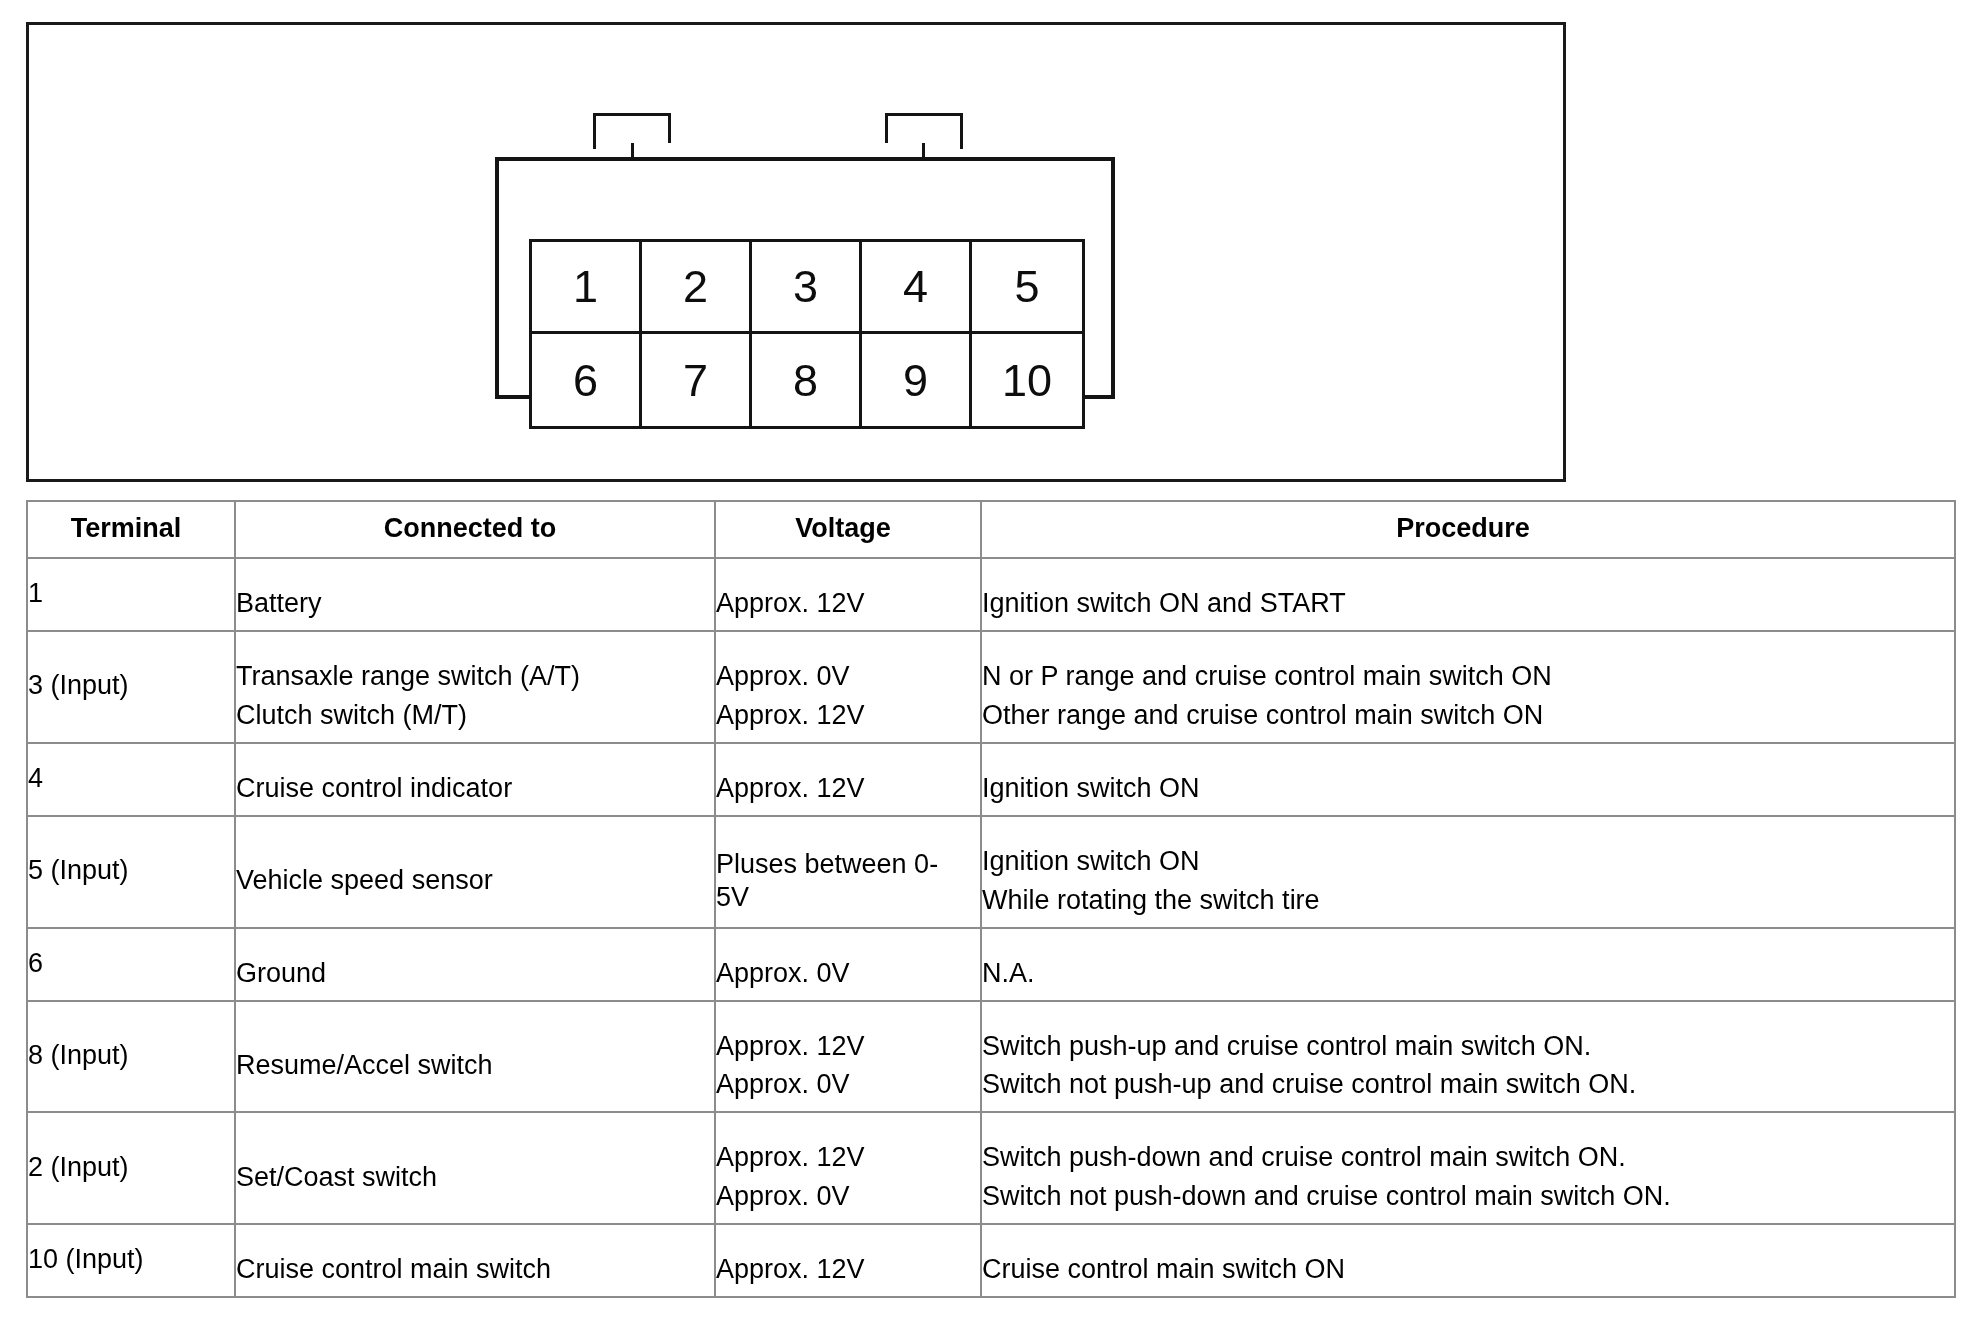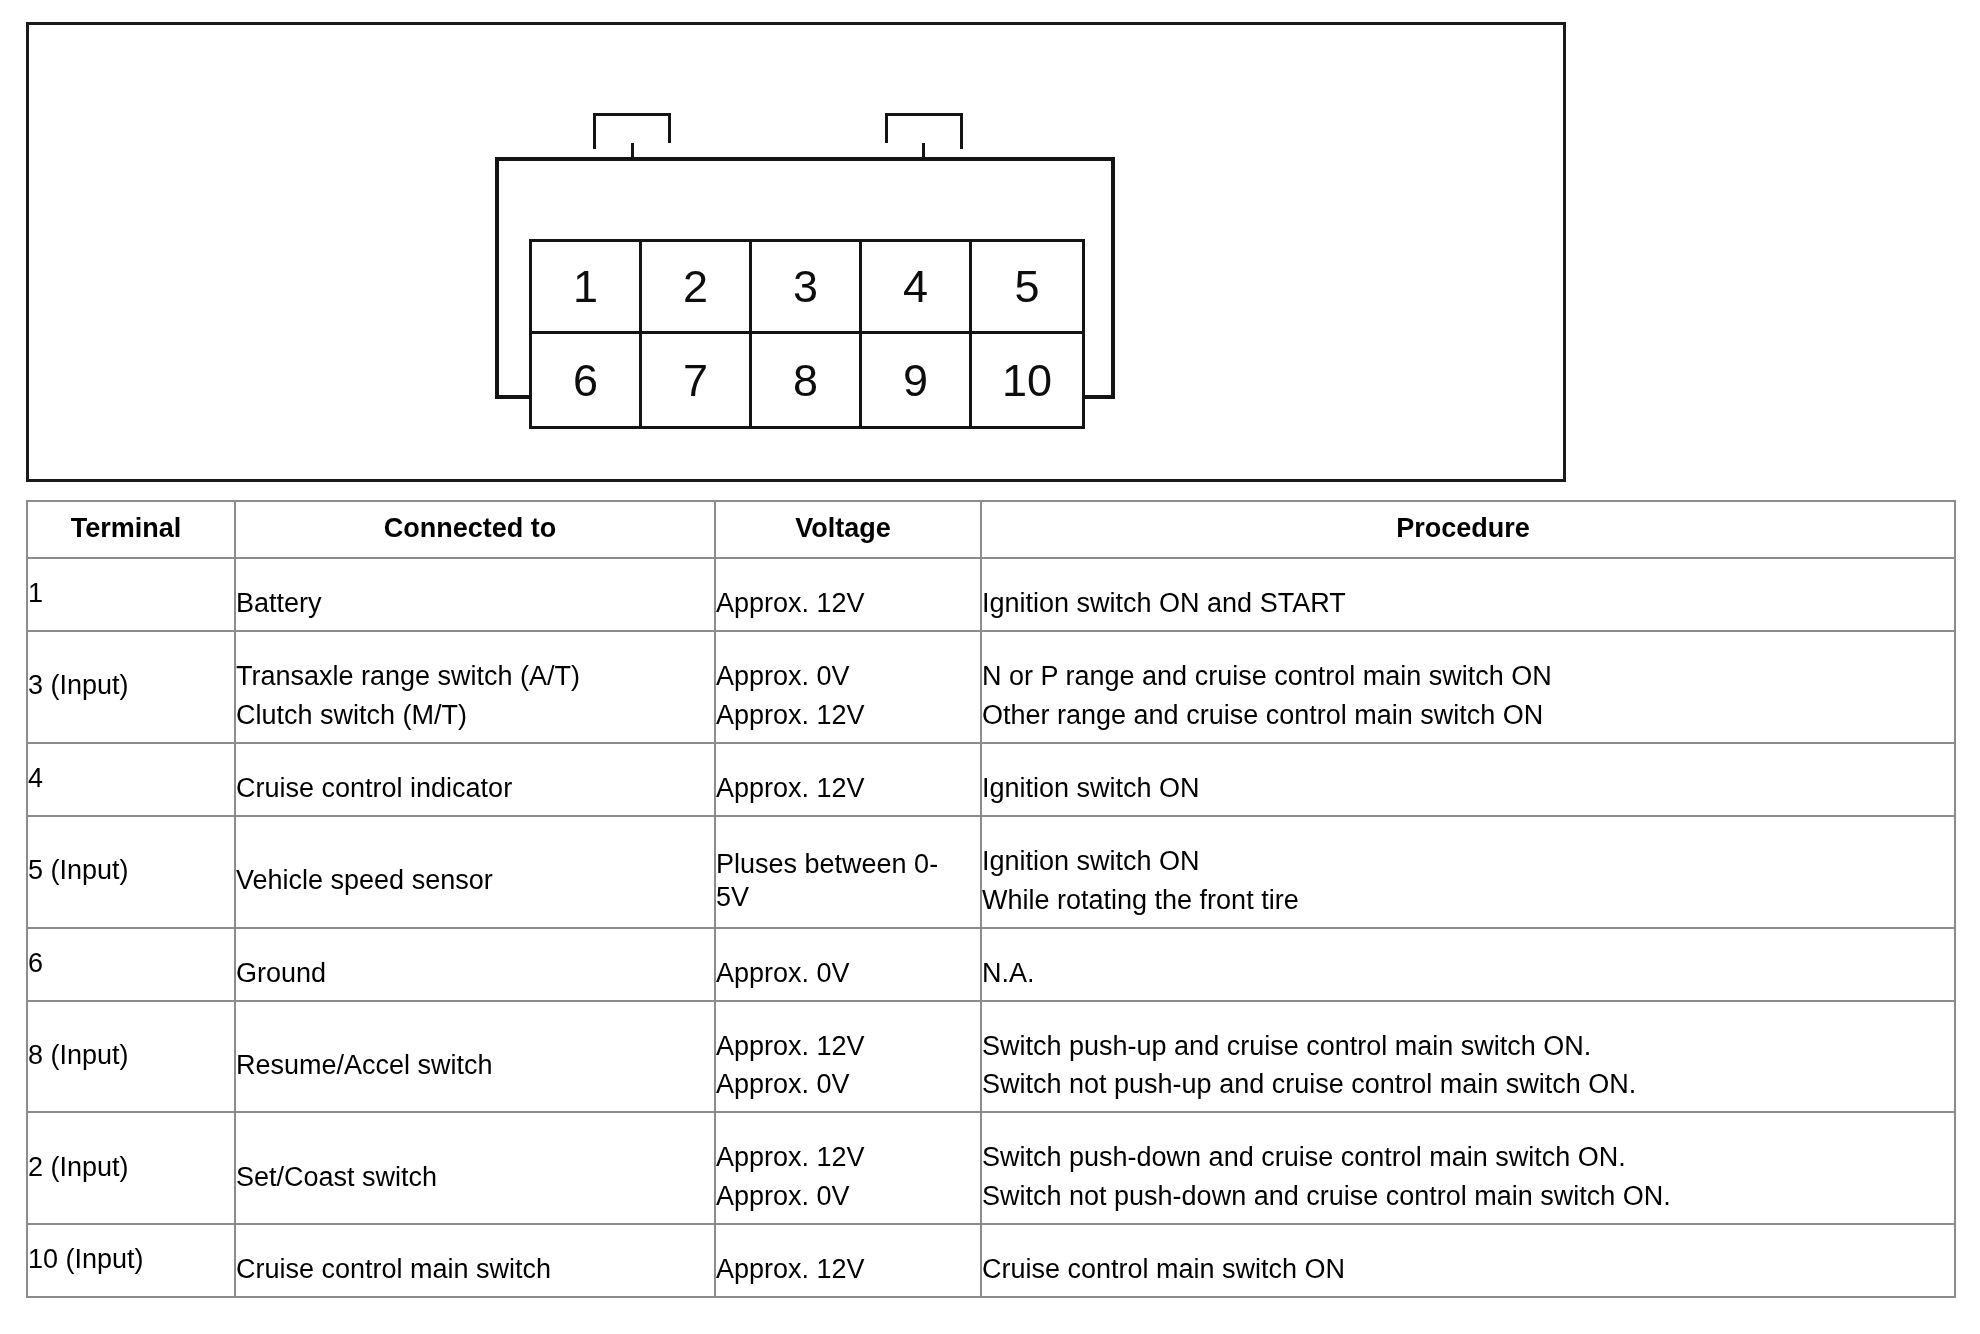--- a/index.html
+++ b/index.html
@@ -245,21 +245,21 @@
       <tr>
         <td>5 (Input)</td>
         <td>
           <span class="cell-line">Vehicle speed sensor</span>
         </td>
         <td>
           <span class="cell-line wrap-ok">Pluses between 0-5V</span>
         </td>
         <td>
           <span class="cell-line">Ignition switch ON</span>
-          <span class="cell-line">While rotating the front tire</span>
+          <span class="cell-line">While rotating the switch tire</span>
         </td>
       </tr>
       <tr>
         <td>6</td>
         <td>
           <span class="cell-line">Ground</span>
         </td>
         <td>
           <span class="cell-line wrap-ok">Approx. 0V</span>
         </td>

